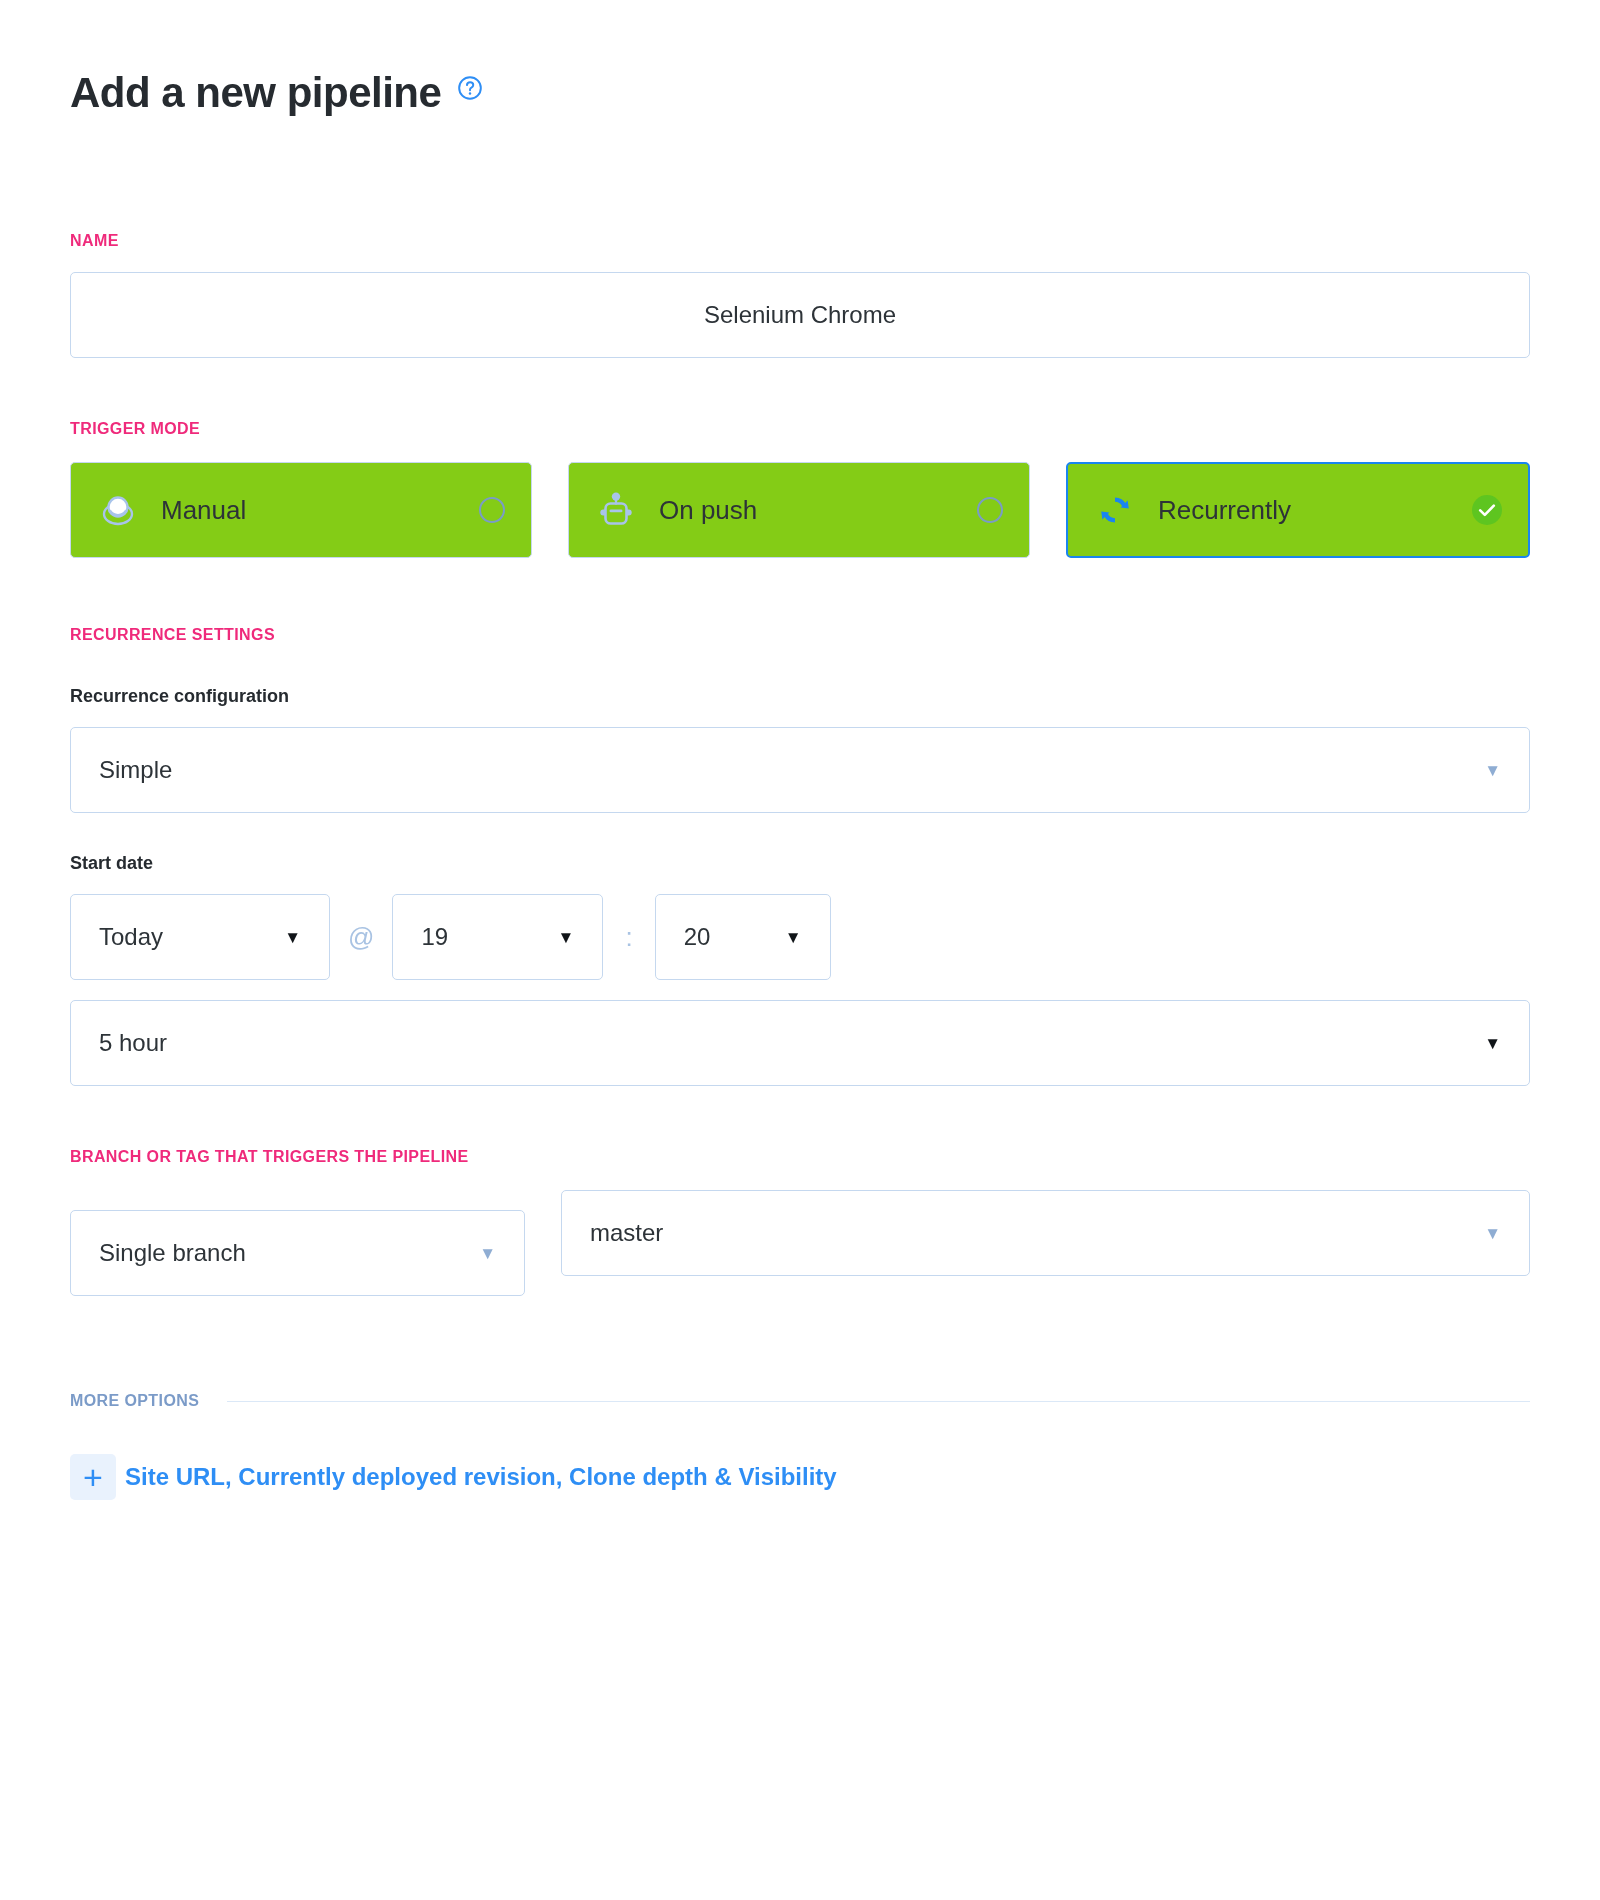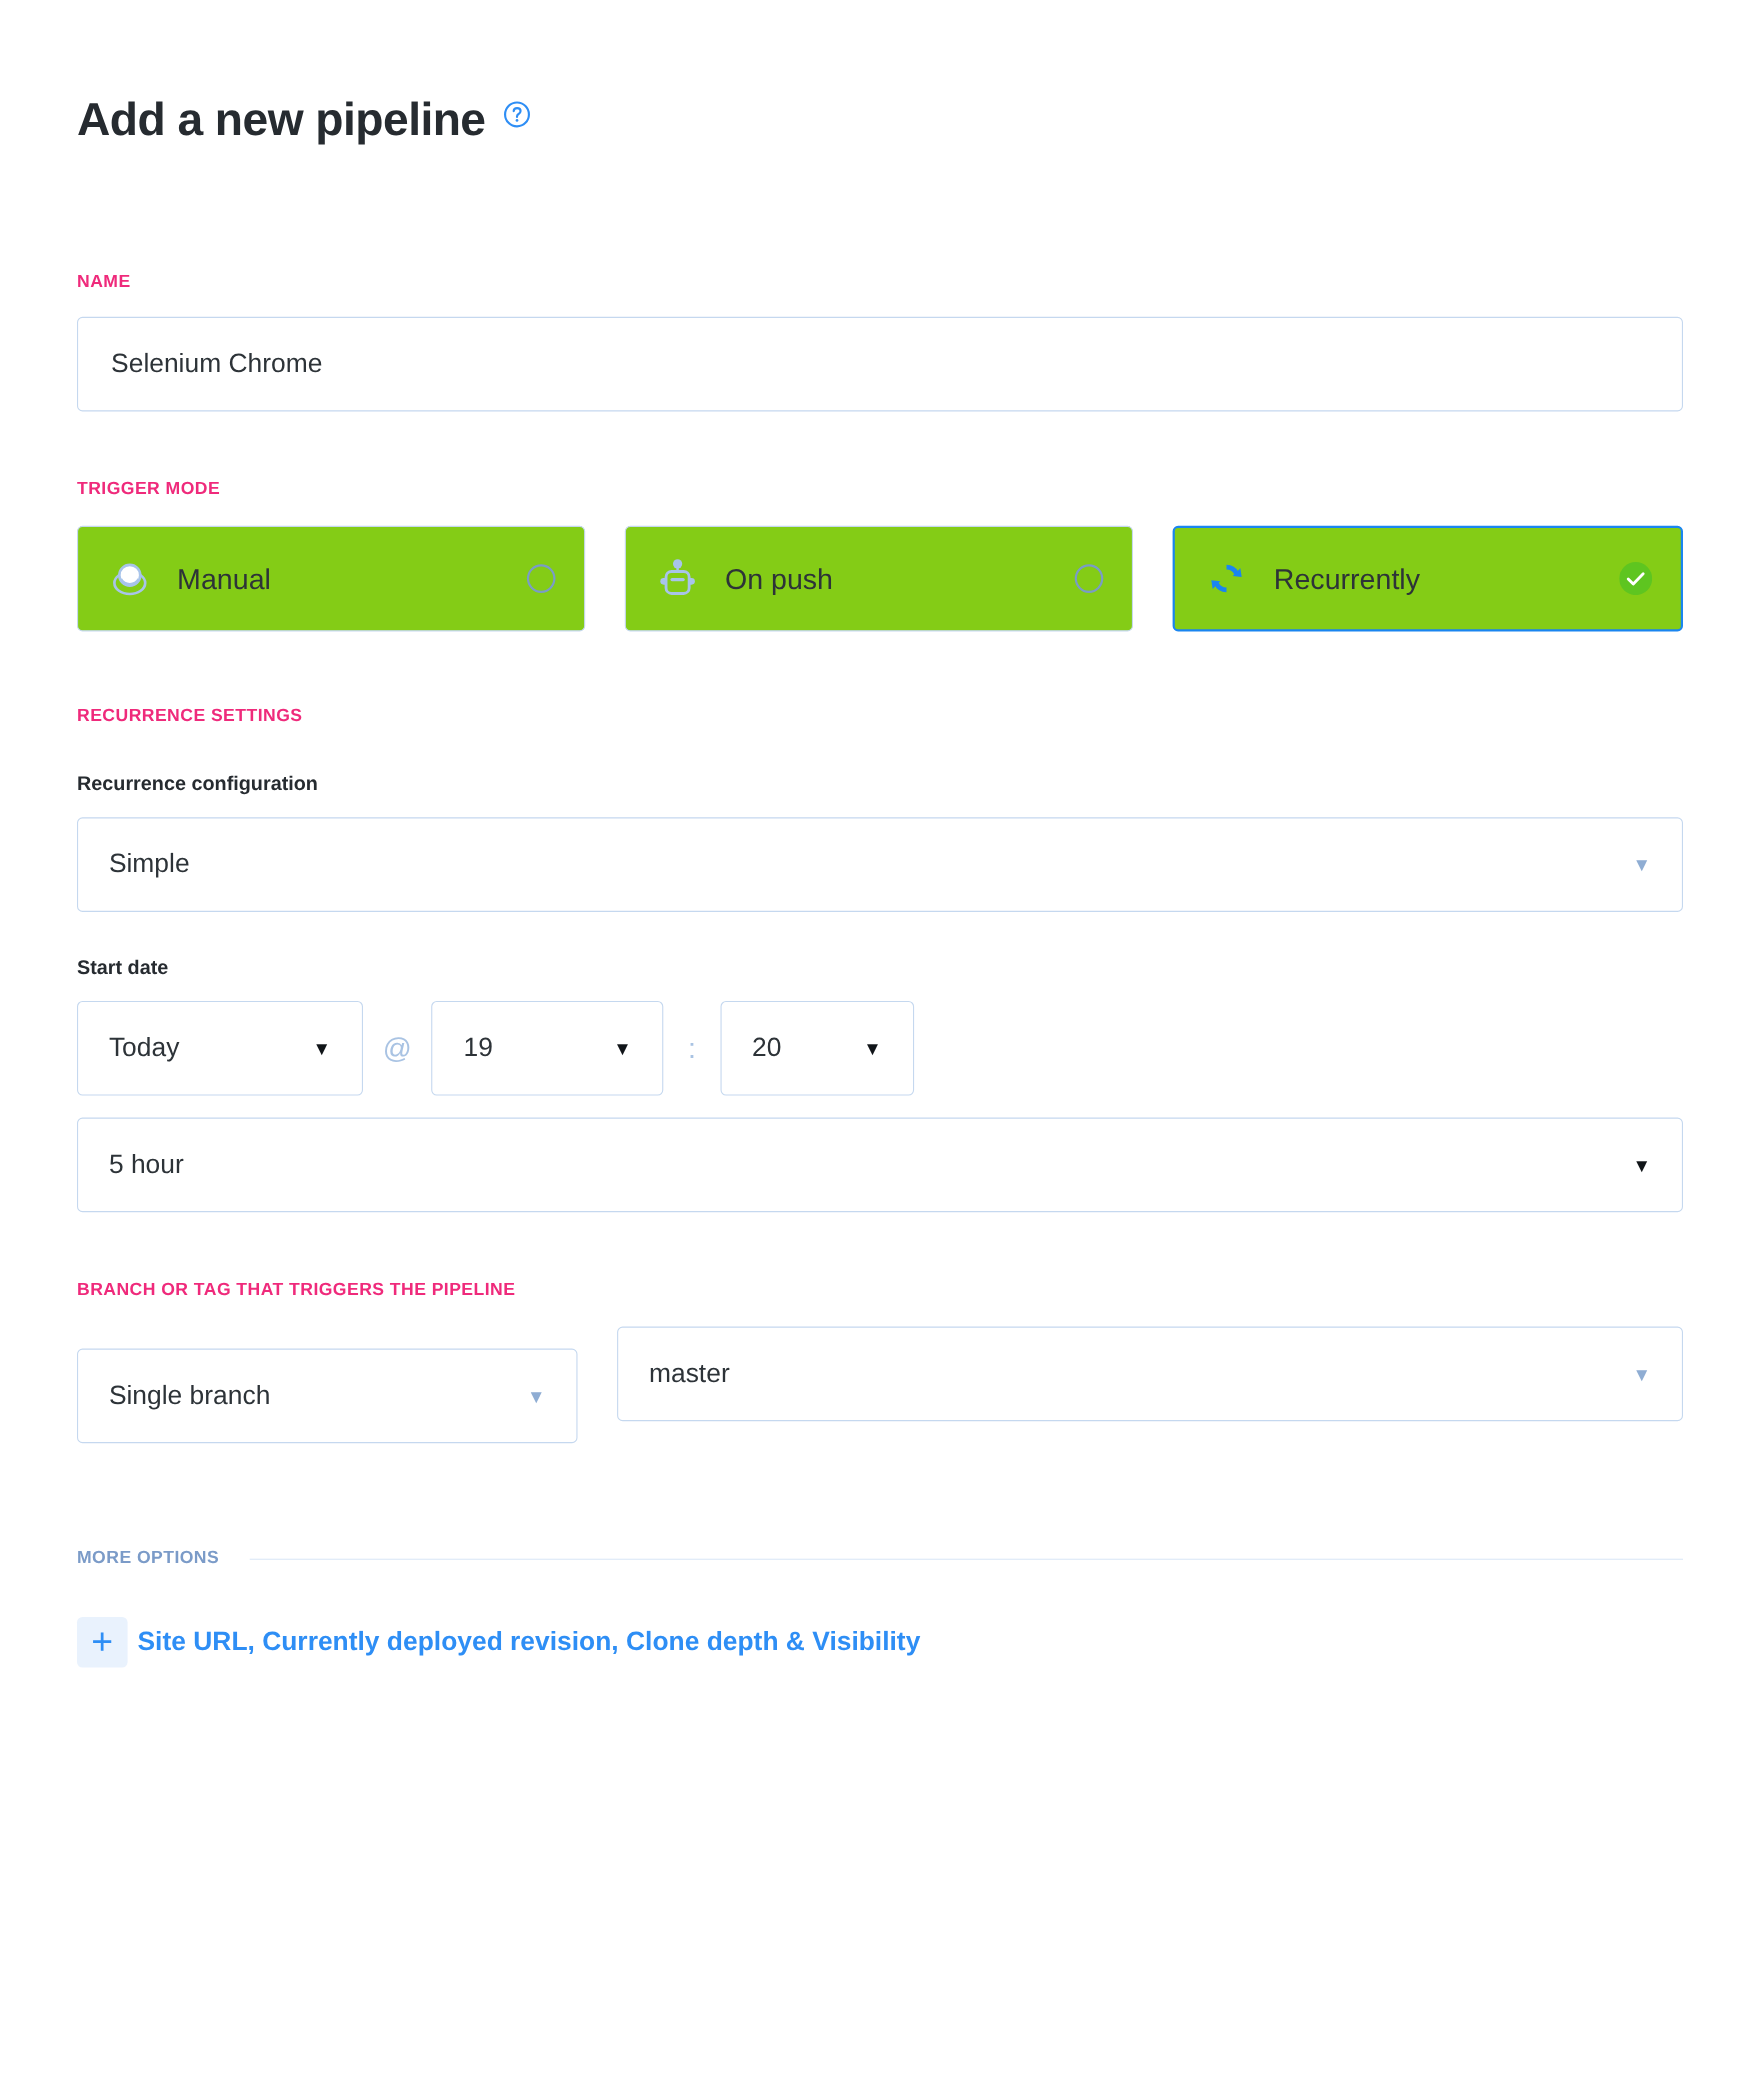--- a/index.html
+++ b/index.html
@@ -13,21 +13,21 @@
     font-family: "Liberation Sans", sans-serif;
     color: #2d3338;
     -webkit-font-smoothing: antialiased;
   }
 
   .page {
     position: relative;
     width: 1600px;
     height: 1900px;
     box-sizing: border-box;
-    padding: 16px 70px;
+    padding: 0 70px;
   }
 
   
   .title-row {
     display: flex;
     align-items: flex-start;
     padding-top: 72px;
   }
   .page-title {
     font-size: 42px;
@@ -67,20 +67,21 @@
     width: 100%;
     height: 86px;
     border: 1px solid #c5d8ef;
     border-radius: 5px;
     background: #fff;
     font-family: "Liberation Sans", sans-serif;
     font-size: 24px;
     color: #2d3338;
     padding: 0 30px;
     outline: none;
+    text-align: center;
   }
   .text-input::placeholder { color: #9fb3c8; }
 
   
   .trigger-row {
     display: flex;
     gap: 36px;
   }
   .trigger-card {
     box-sizing: border-box;

